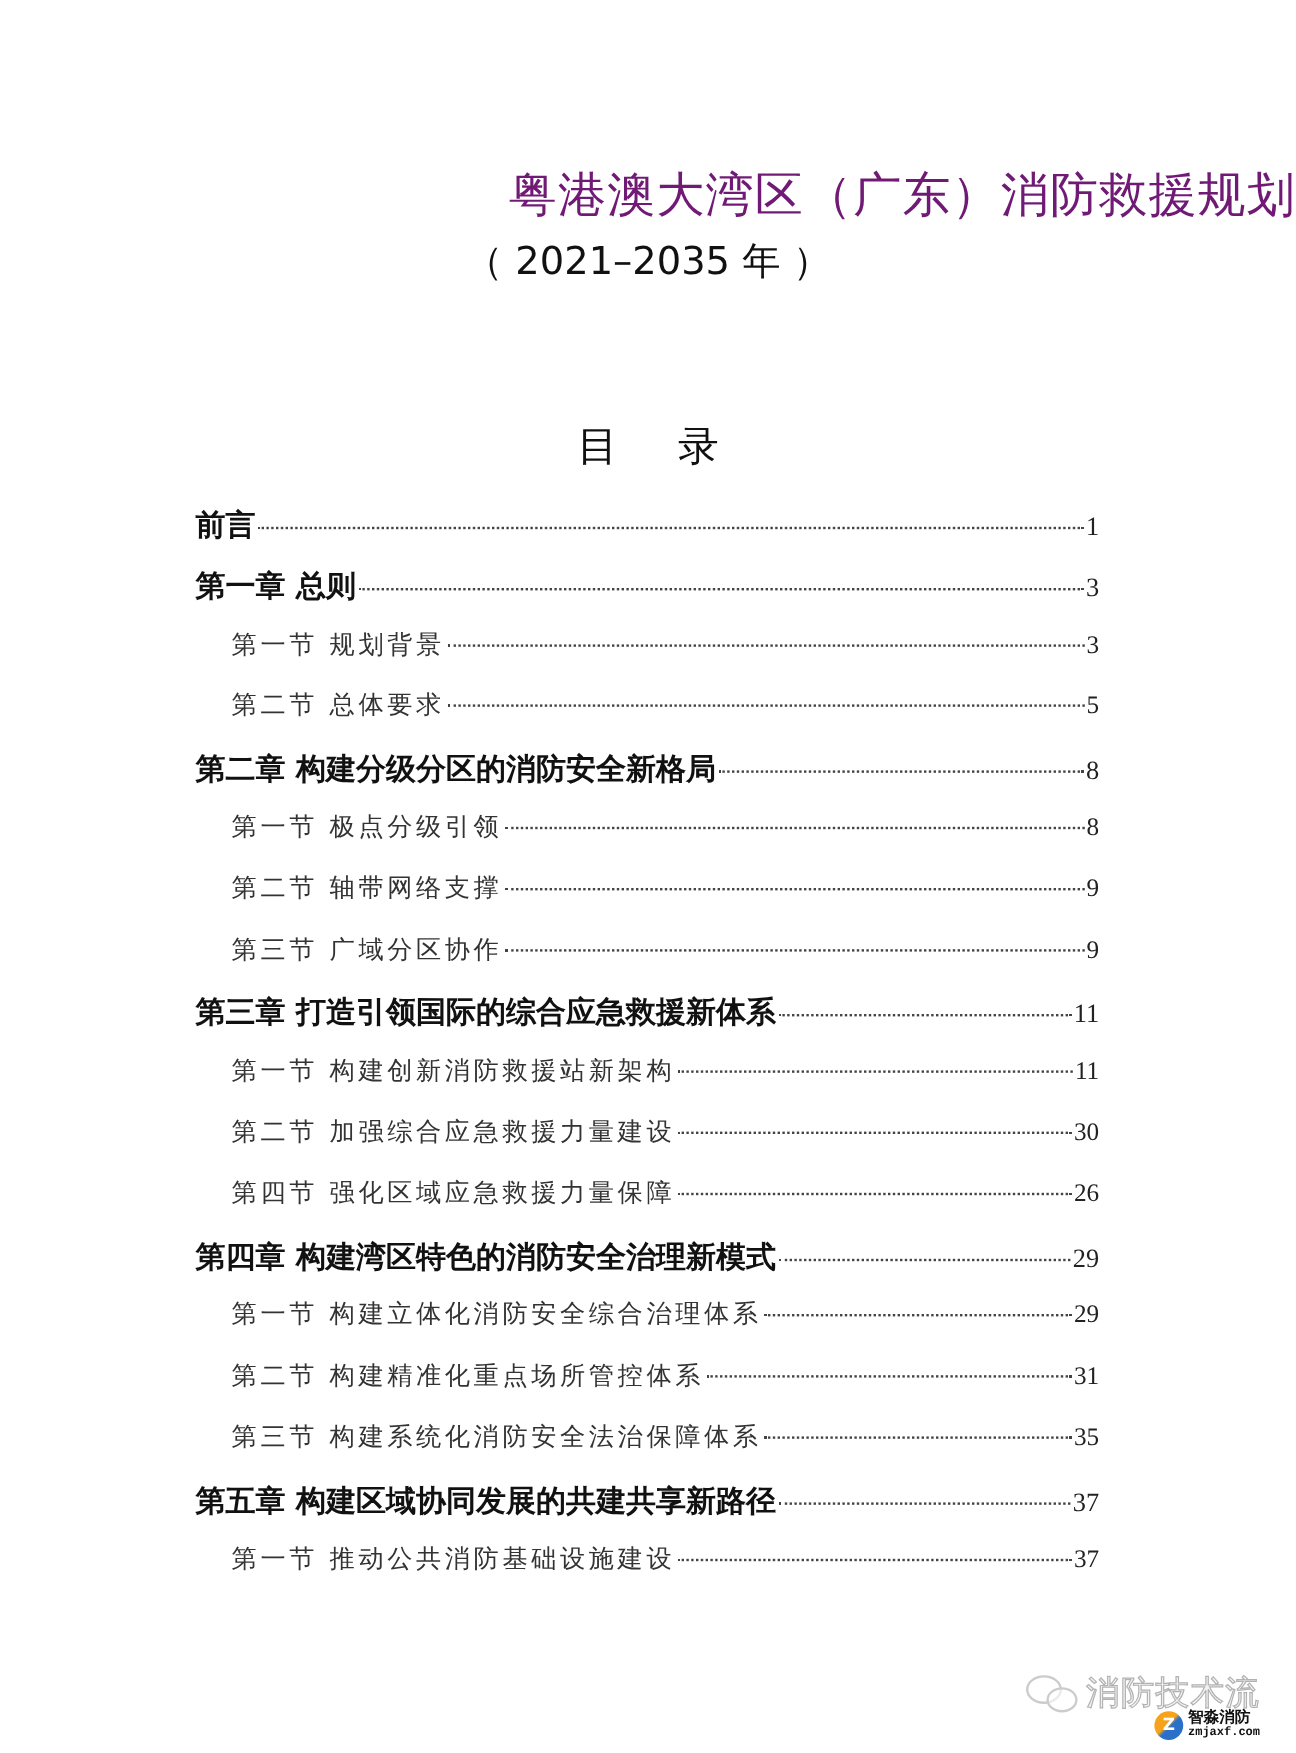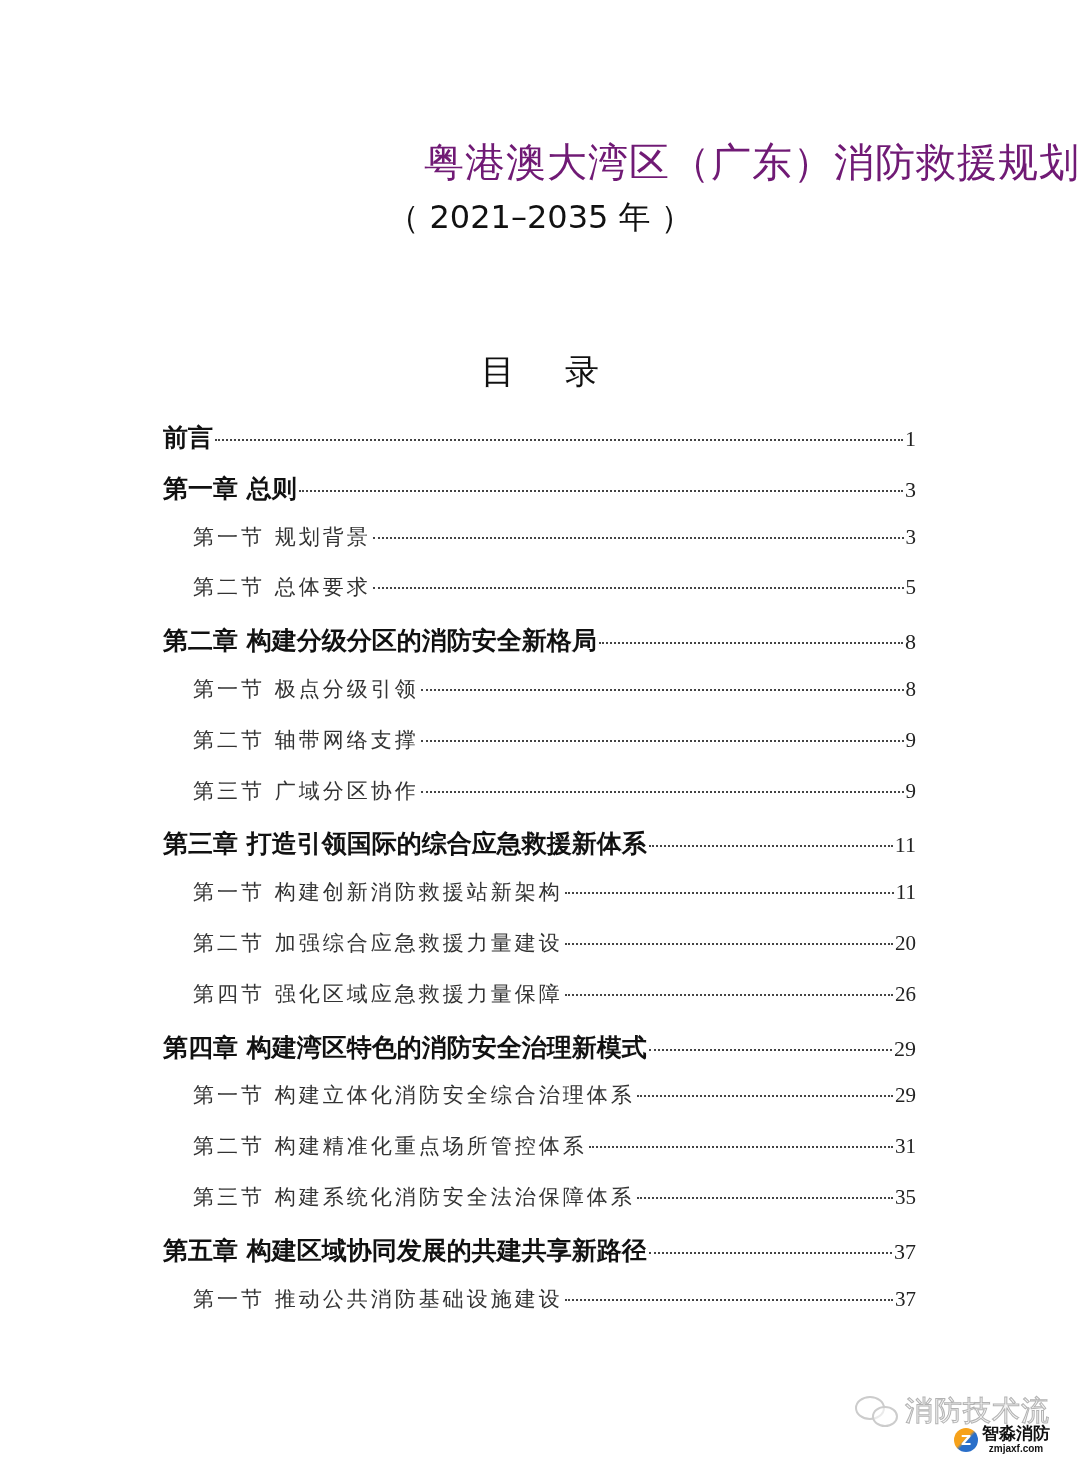--- a/index.html
+++ b/index.html
@@ -142,26 +142,26 @@
       color: #fff;
       font-size: 14px;
       font-weight: bold;
       display: flex; align-items: center; justify-content: center;
       font-family: "DejaVu Sans", sans-serif;
     }
     .logo-text {
       display: flex; flex-direction: column; line-height: 1;
     }
     .logo-name {
-      font-size: 17px; color: #111; font-weight: bold;
+      font-size: 13px; color: #111; font-weight: bold;
       font-family: "DejaVu Sans", sans-serif;
     }
     .logo-domain {
       font-size: 10px; color: #111; font-weight: bold;
-      font-family: Liberation Sans, sans-serif;
+      font-family: Liberation Mono, monospace;
       margin-top: 2px;
       text-align: center;
     }
   </style>
 </head>
 <body>
 
 <div class="page">
   <div class="doc-title">粤港澳大湾区（广东）消防救援规划</div>
   <div class="doc-subtitle">（ 2021–2035 年 ）</div>
@@ -214,21 +214,21 @@
       <span class="toc-page">11</span>
     </div>
     <div class="toc-row section">
       <span class="toc-label">第一节  构建创新消防救援站新架构</span>
       <span class="toc-leader"></span>
       <span class="toc-page">11</span>
     </div>
     <div class="toc-row section">
       <span class="toc-label">第二节  加强综合应急救援力量建设</span>
       <span class="toc-leader"></span>
-      <span class="toc-page">20</span>
+      <span class="toc-page">30</span>
     </div>
     <div class="toc-row section">
       <span class="toc-label">第四节  强化区域应急救援力量保障</span>
       <span class="toc-leader"></span>
       <span class="toc-page">26</span>
     </div>
     <div class="toc-row chapter">
       <span class="toc-label">第四章  构建湾区特色的消防安全治理新模式</span>
       <span class="toc-leader"></span>
       <span class="toc-page">29</span>

